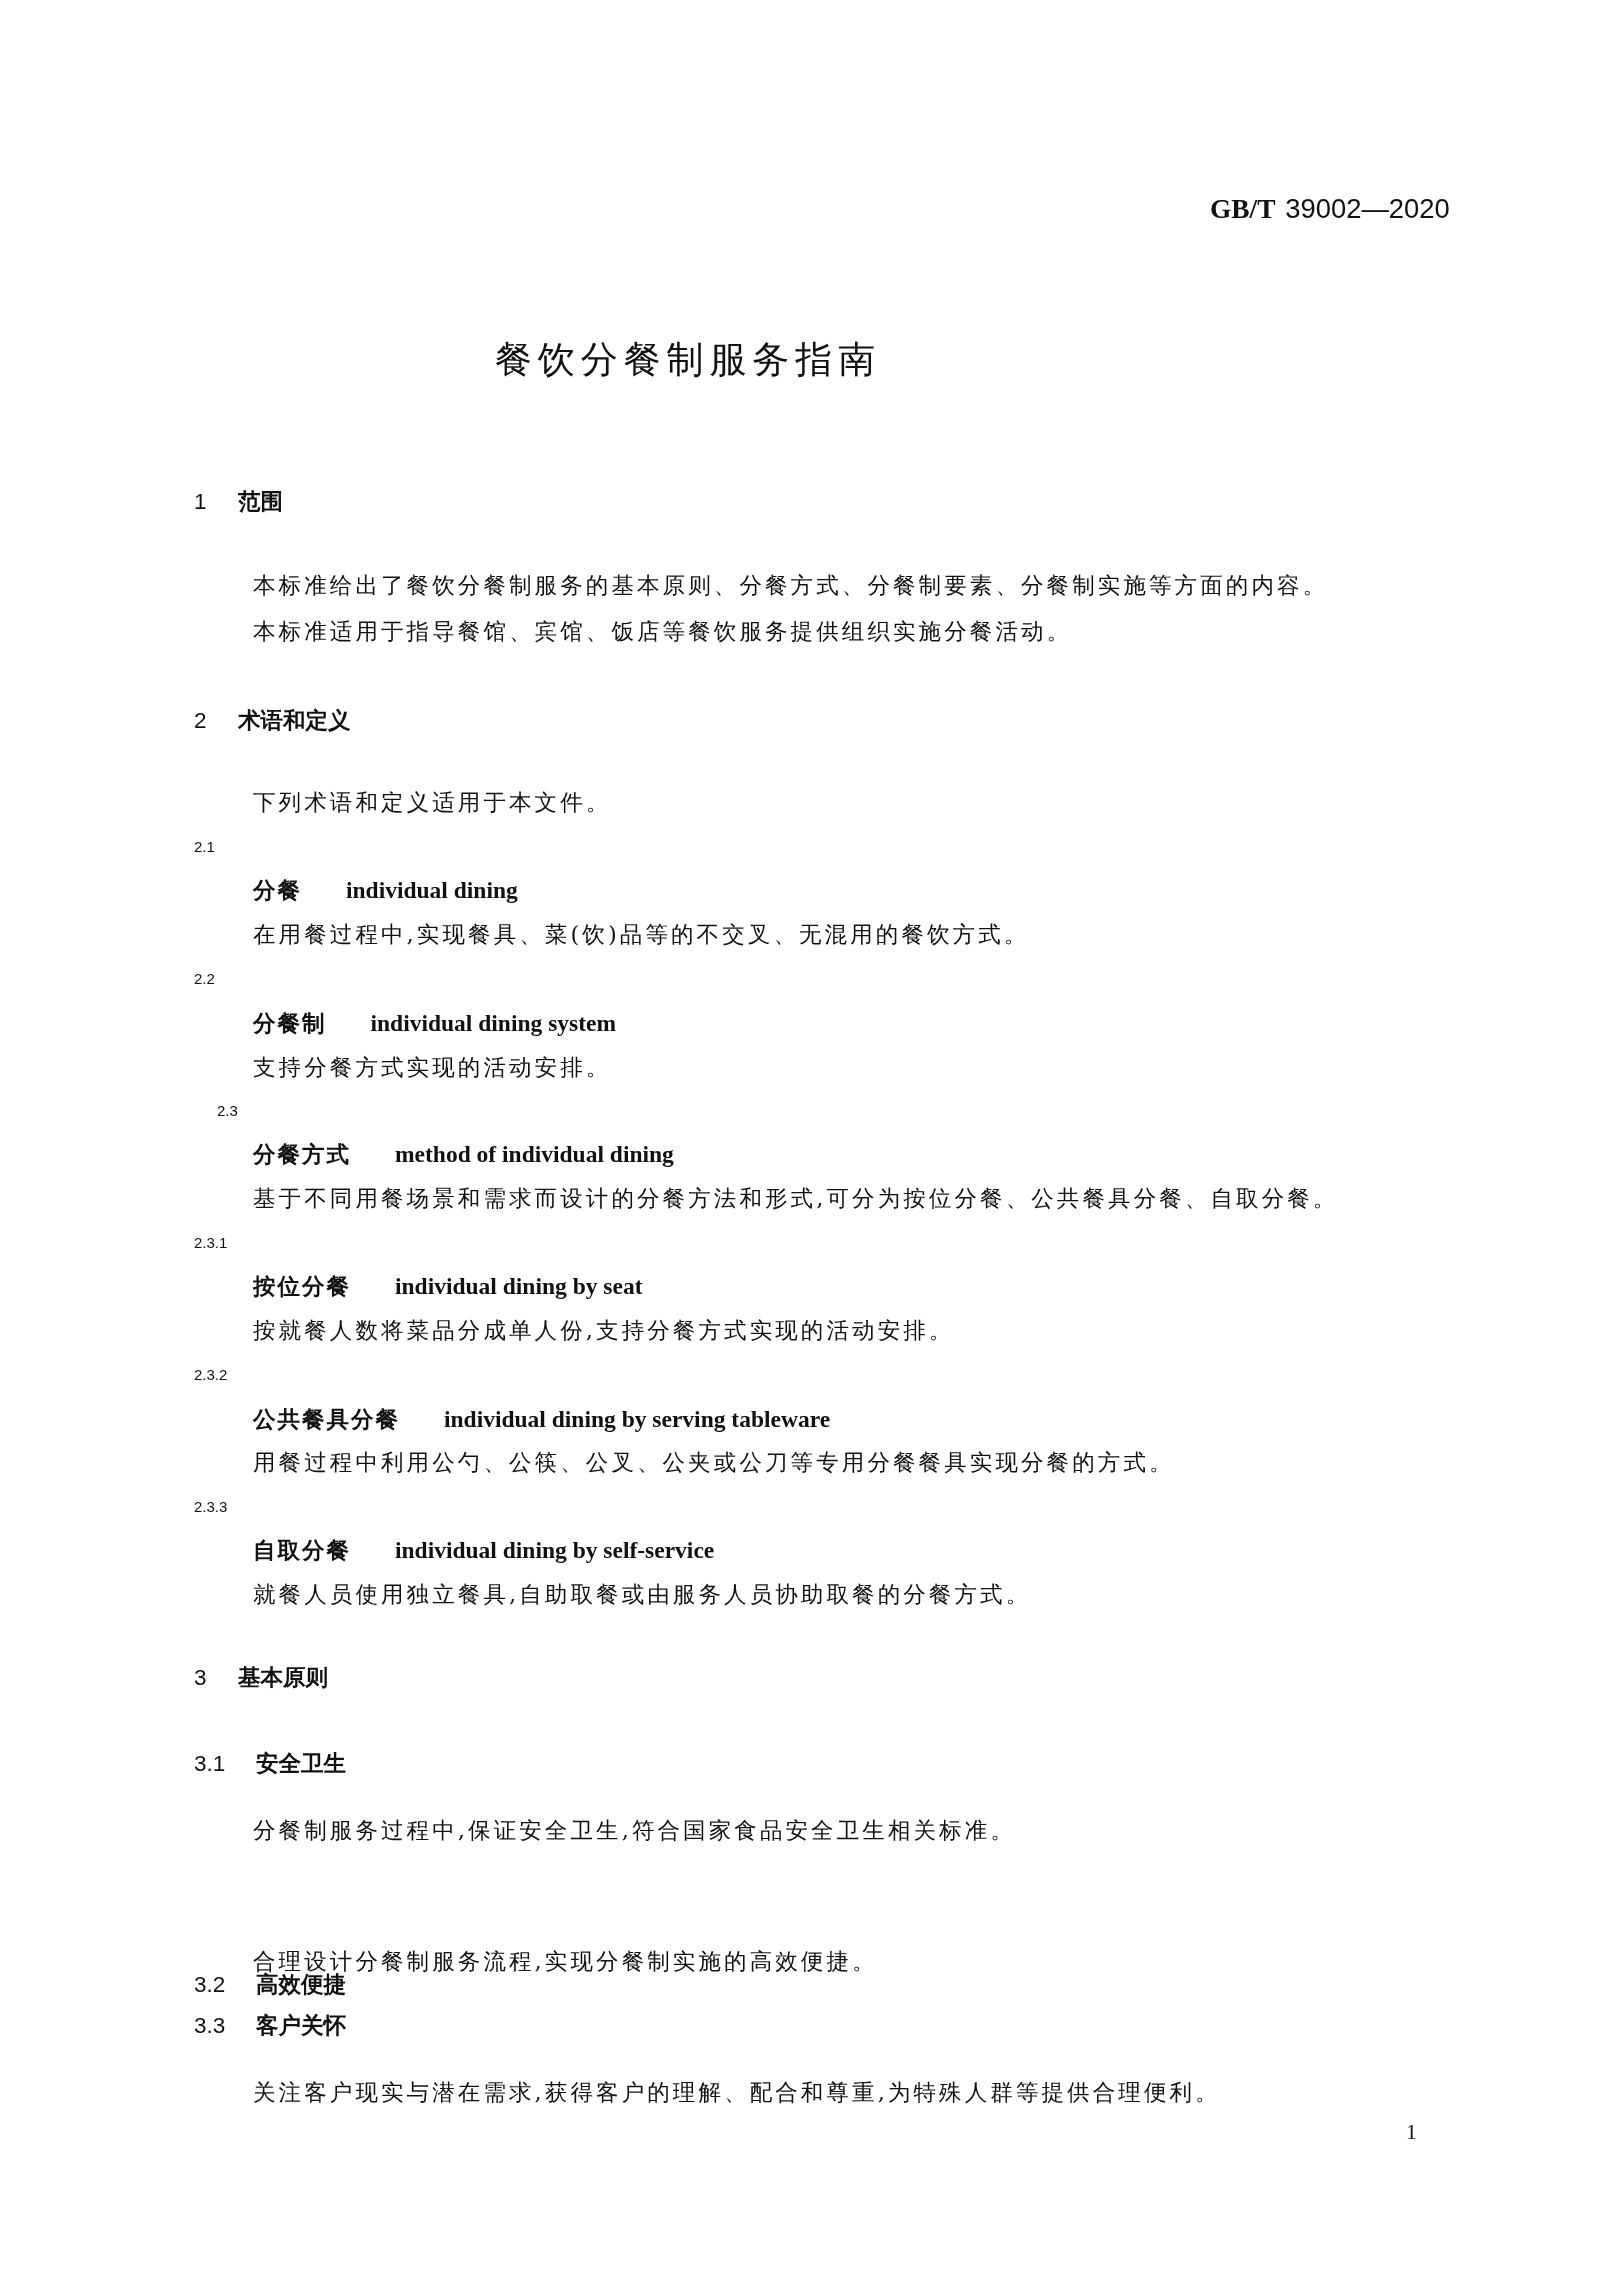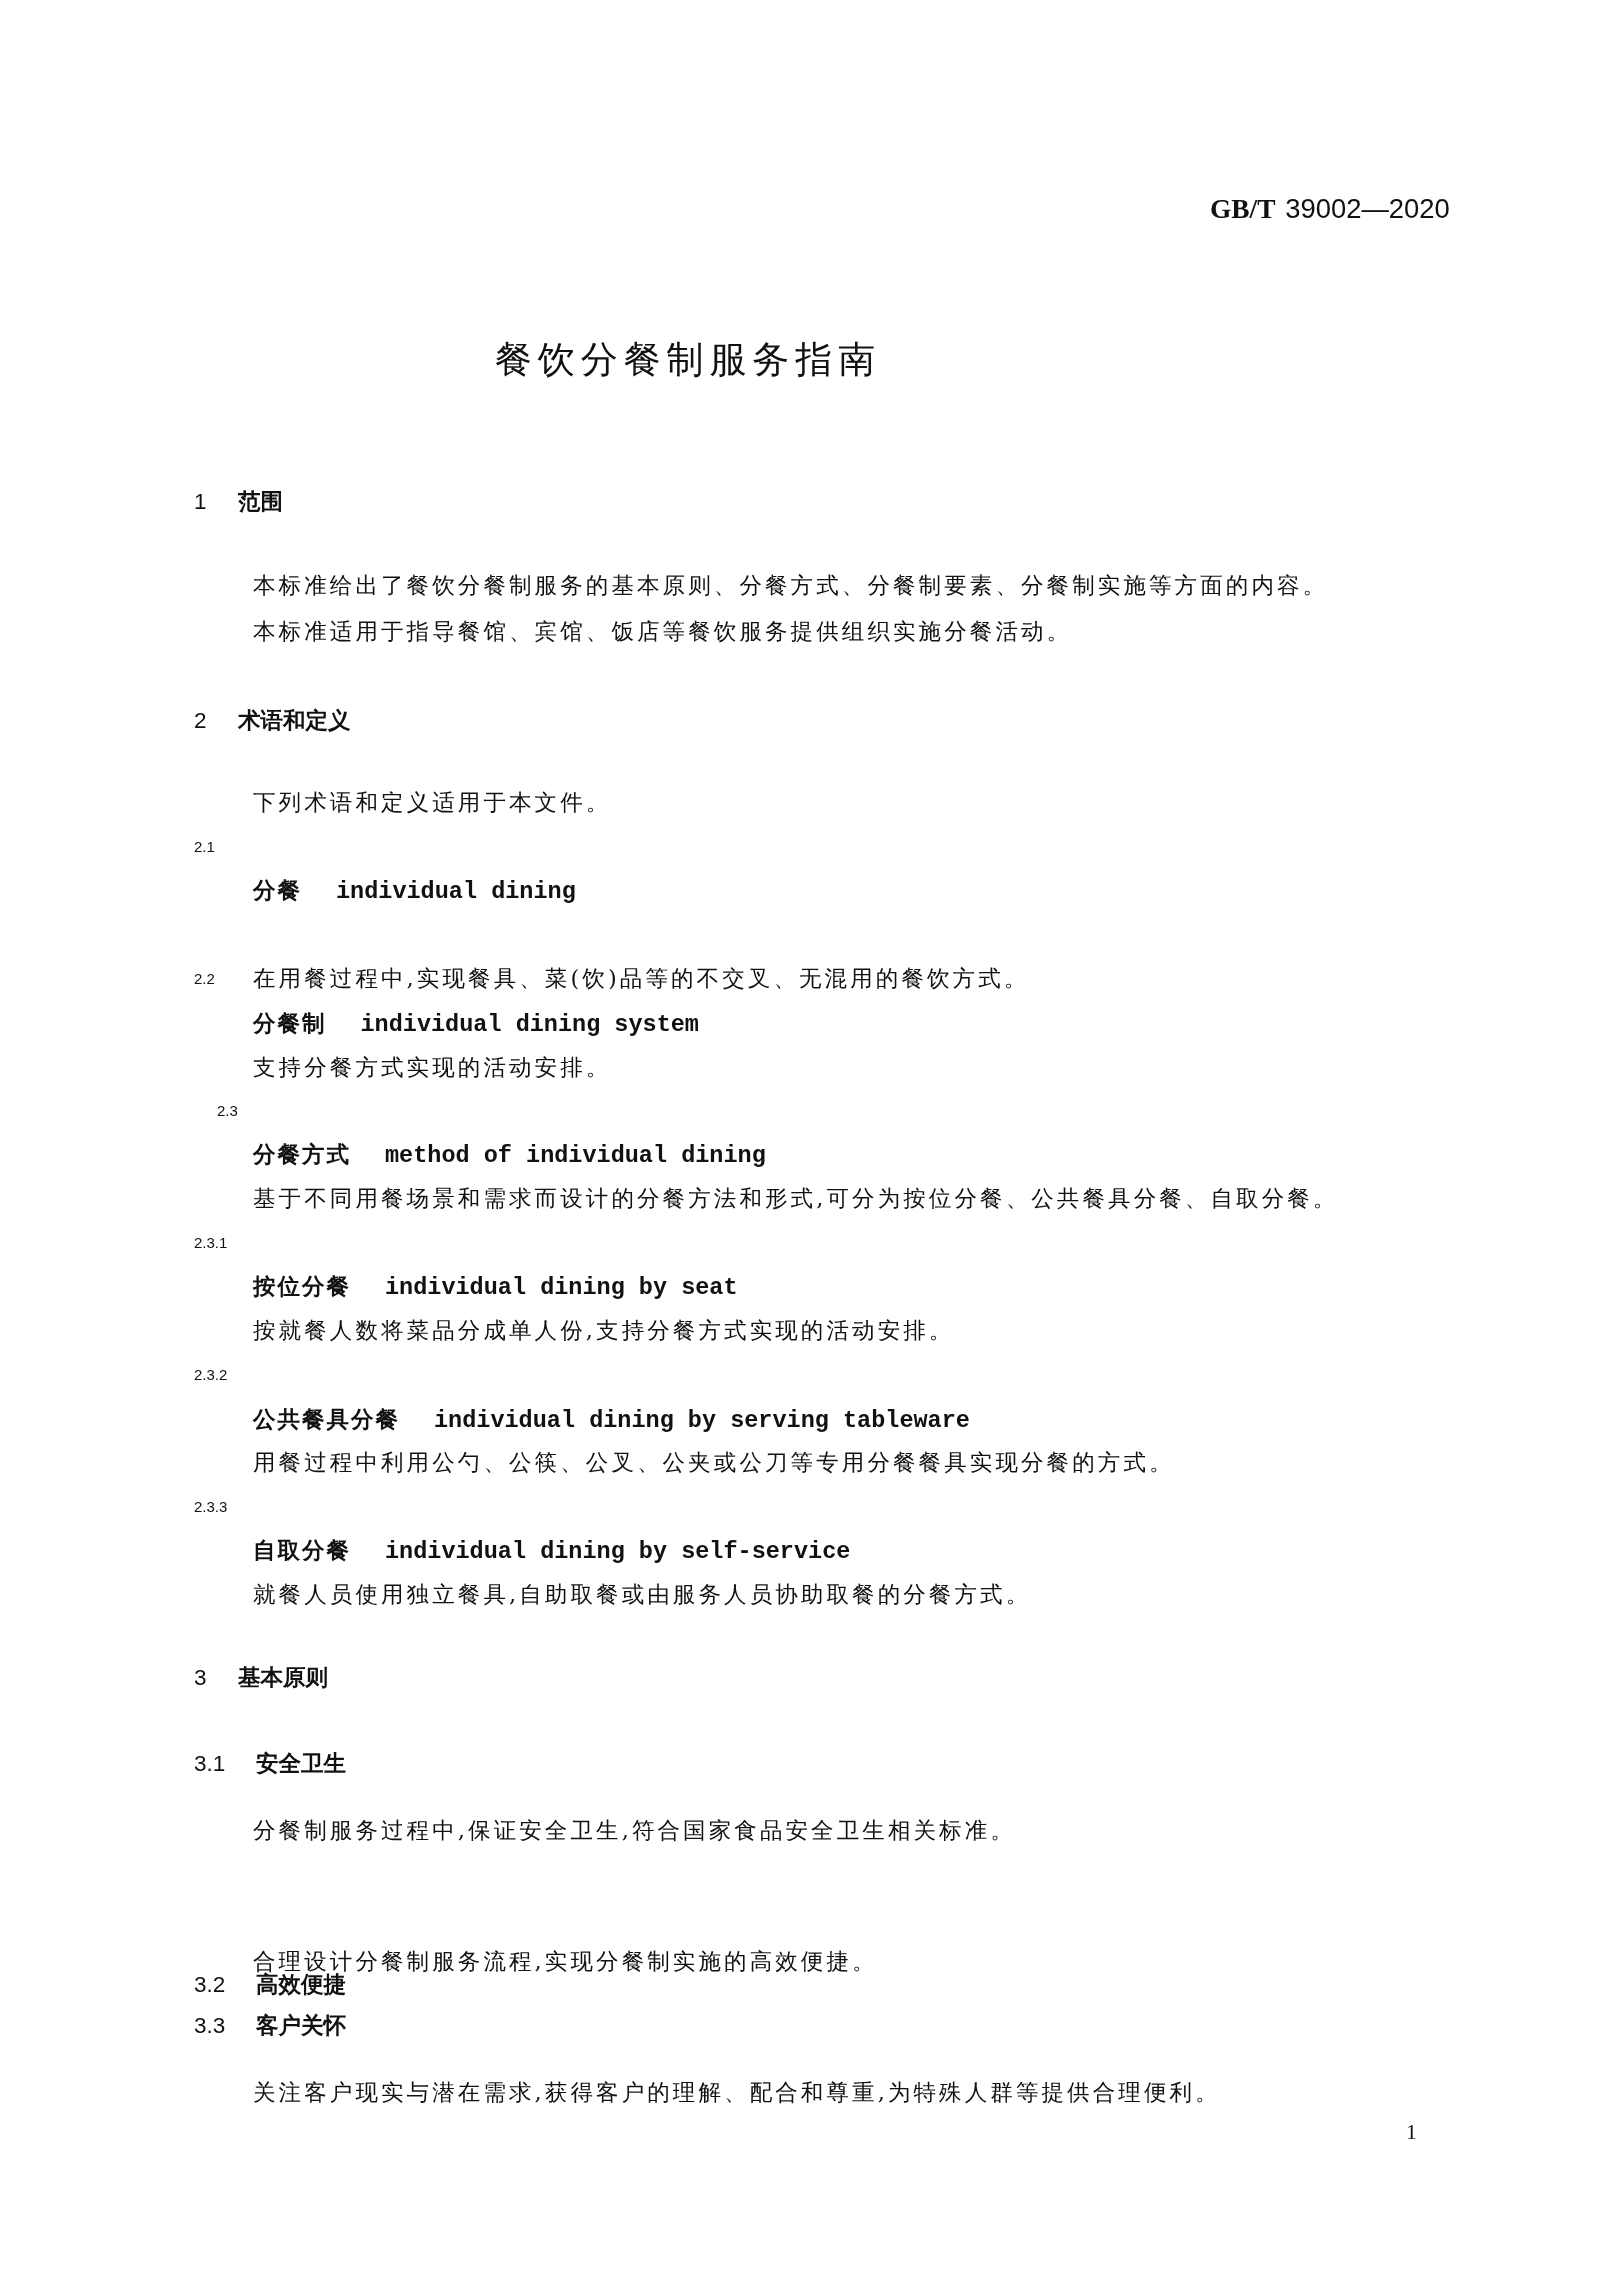--- a/index.html
+++ b/index.html
@@ -9,21 +9,21 @@
   .std-no .gb { font-family:"Liberation Serif", serif; font-weight:bold; }
   .std-no .num { font-family:"Liberation Sans", sans-serif; margin-left:9.8px; }
   .doc-title { left:0; width:1376px; top:336px; text-align:center; font-family:"DejaVu Sans", sans-serif; font-size:37px; line-height:47px; letter-spacing:5.9px; }
   .h1 { left:194px; font-family:"DejaVu Sans", sans-serif; font-size:22.5px; line-height:29px; font-weight:bold; }
   .h1 .n { display:inline-block; width:44px; font-family:"Liberation Sans", sans-serif; font-weight:normal; }
   .h2 .n { width:62px; }
   .clause { left:194px; font-family:"Liberation Sans", sans-serif; font-size:15px; line-height:29px; }
   .para { left:253px; font-family:"DejaVu Serif", serif; font-size:22.5px; line-height:29px; letter-spacing:3.1px; }
   .term { left:253px; font-size:22.5px; line-height:29px; font-weight:bold; }
   .term .zh { font-family:"DejaVu Sans", sans-serif; letter-spacing:2px; }
-  .term .en { font-family:Liberation Mono, monospace; margin-left:34px; font-size:23.5px; letter-spacing:0; }
+  .term .en { font-family:Liberation Serif, serif; margin-left:44px; font-size:23.5px; letter-spacing:0; }
   .page-no { left:1406px; top:2120px; font-family:"Liberation Serif", serif; font-size:21.6px; line-height:25.5px; }
 </style>
 </head>
 <body>
 
 <div class="abs std-no">
   <span class="gb">GB/T</span><span class="num">39002—2020</span>
 </div>
 
 <div class="abs doc-title">餐饮分餐制服务指南</div>
@@ -36,21 +36,21 @@
 
 <div class="abs h1" style="top:706px;">
   <span class="n">2</span><span>术语和定义</span>
 </div>
 <div class="abs para" style="top:788px;">下列术语和定义适用于本文件。</div>
 
 <div class="abs clause" style="top:832px;">2.1</div>
 <div class="abs term" style="top:876px;">
   <span class="zh">分餐</span><span class="en">individual dining</span>
 </div>
-<div class="abs para" style="top:964px;">在用餐过程中,实现餐具、菜(饮)品等的不交叉、无混用的餐饮方式。</div>
+<div class="abs para" style="top:920px;">在用餐过程中,实现餐具、菜(饮)品等的不交叉、无混用的餐饮方式。</div>
 
 <div class="abs clause" style="top:964px;">2.2</div>
 <div class="abs term" style="top:1009px;">
   <span class="zh">分餐制</span><span class="en">individual dining system</span>
 </div>
 <div class="abs para" style="top:1053px;">支持分餐方式实现的活动安排。</div>
 
 <div class="abs clause" style="top:1096px;margin-left:23px;">2.3</div>
 <div class="abs term" style="top:1140px;">
   <span class="zh">分餐方式</span><span class="en">method of individual dining</span>

